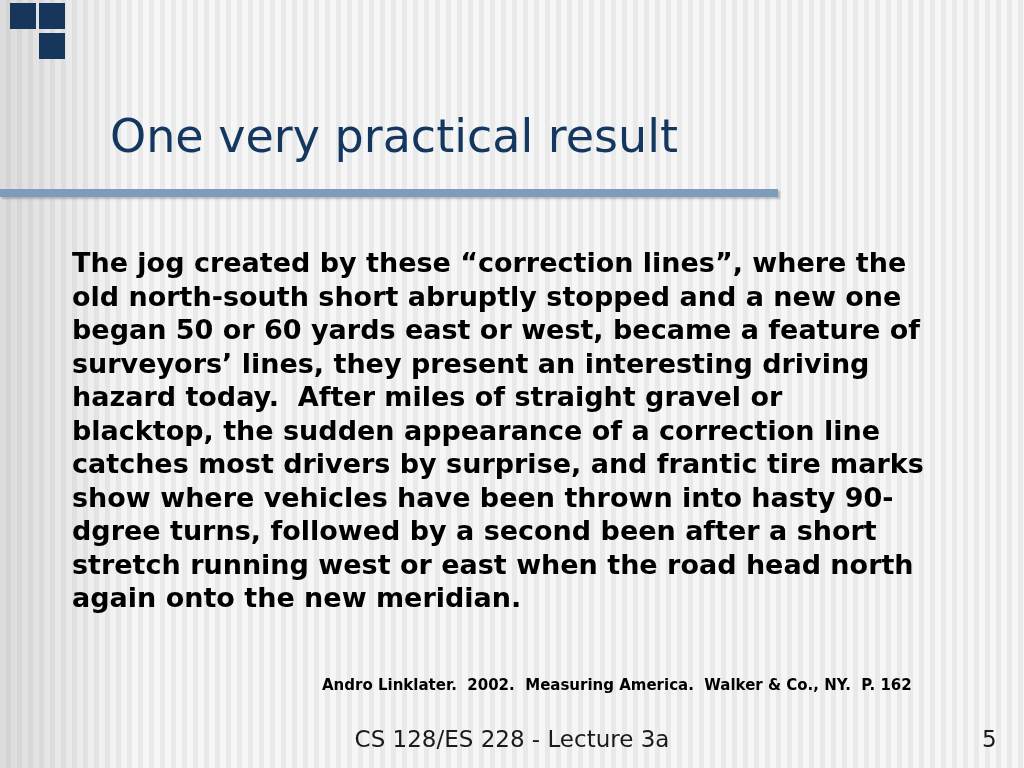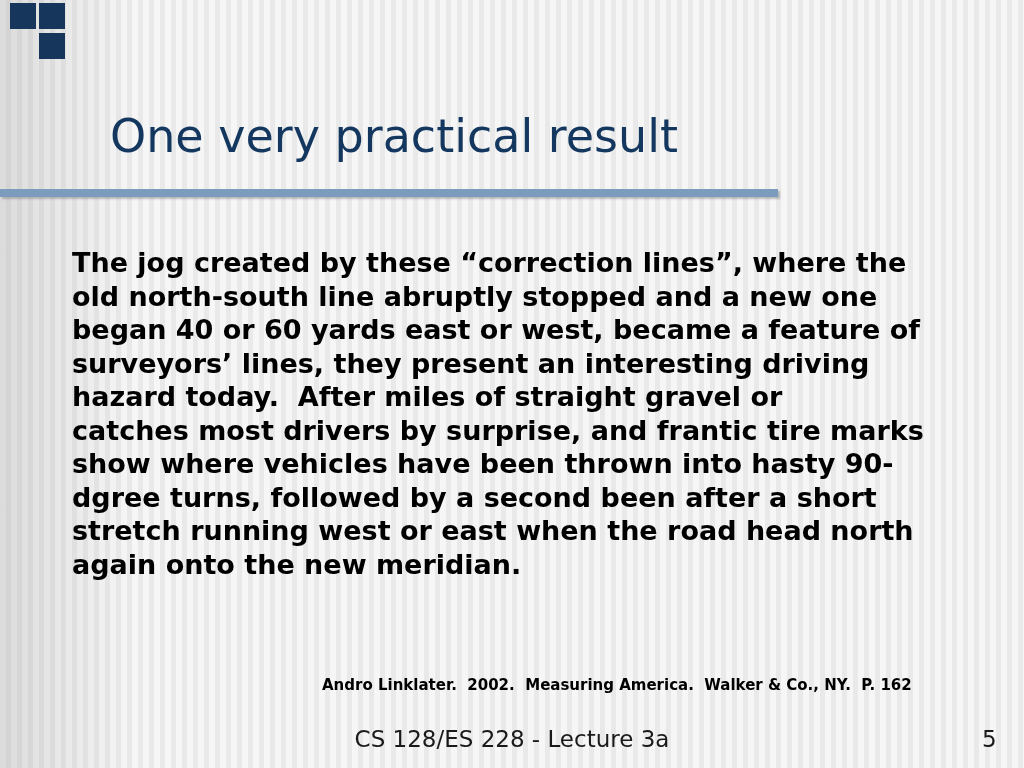--- a/index.html
+++ b/index.html
@@ -92,24 +92,25 @@
       <div class="corner-square" style="left: 39px; top: 3px; width: 26px; height: 26px; background: rgb(22, 54, 92);"></div>
       <div class="corner-square" style="left: 39px; top: 33px; width: 26px; height: 26px; background: rgb(22, 54, 92);"></div>
     </div>
 
   <div class="slide-title" style="color: rgb(20, 55, 95);">One very practical result</div>
 
   <div class="title-rule" style="background: rgb(125, 156, 189);"></div>
 
   <div class="body-text" style="color: rgb(0, 0, 0);">
     <div class="body-line">The jog created by these “correction lines”, where the</div>
-    <div class="body-line">old north-south line abruptly stopped and a new one</div>
-    <div class="body-line">began 40 or 60 yards east or west, became a feature of</div>
+    <div class="body-line">old north-south short abruptly stopped and a new one</div>
+    <div class="body-line">began 50 or 60 yards east or west, became a feature of</div>
     <div class="body-line">surveyors’ lines, they present an interesting driving</div>
     <div class="body-line">hazard today.  After miles of straight gravel or</div>
+    <div class="body-line">blacktop, the sudden appearance of a correction line</div>
     <div class="body-line">catches most drivers by surprise, and frantic tire marks</div>
     <div class="body-line">show where vehicles have been thrown into hasty 90-</div>
     <div class="body-line">dgree turns, followed by a second been after a short</div>
     <div class="body-line">stretch running west or east when the road head north</div>
     <div class="body-line">again onto the new meridian.</div>
   </div>
 
   <div class="citation">Andro Linklater.  2002.  Measuring America.  Walker &amp; Co., NY.  P. 162</div>
 
   <div class="footer-text">CS 128/ES 228 - Lecture 3a</div>

